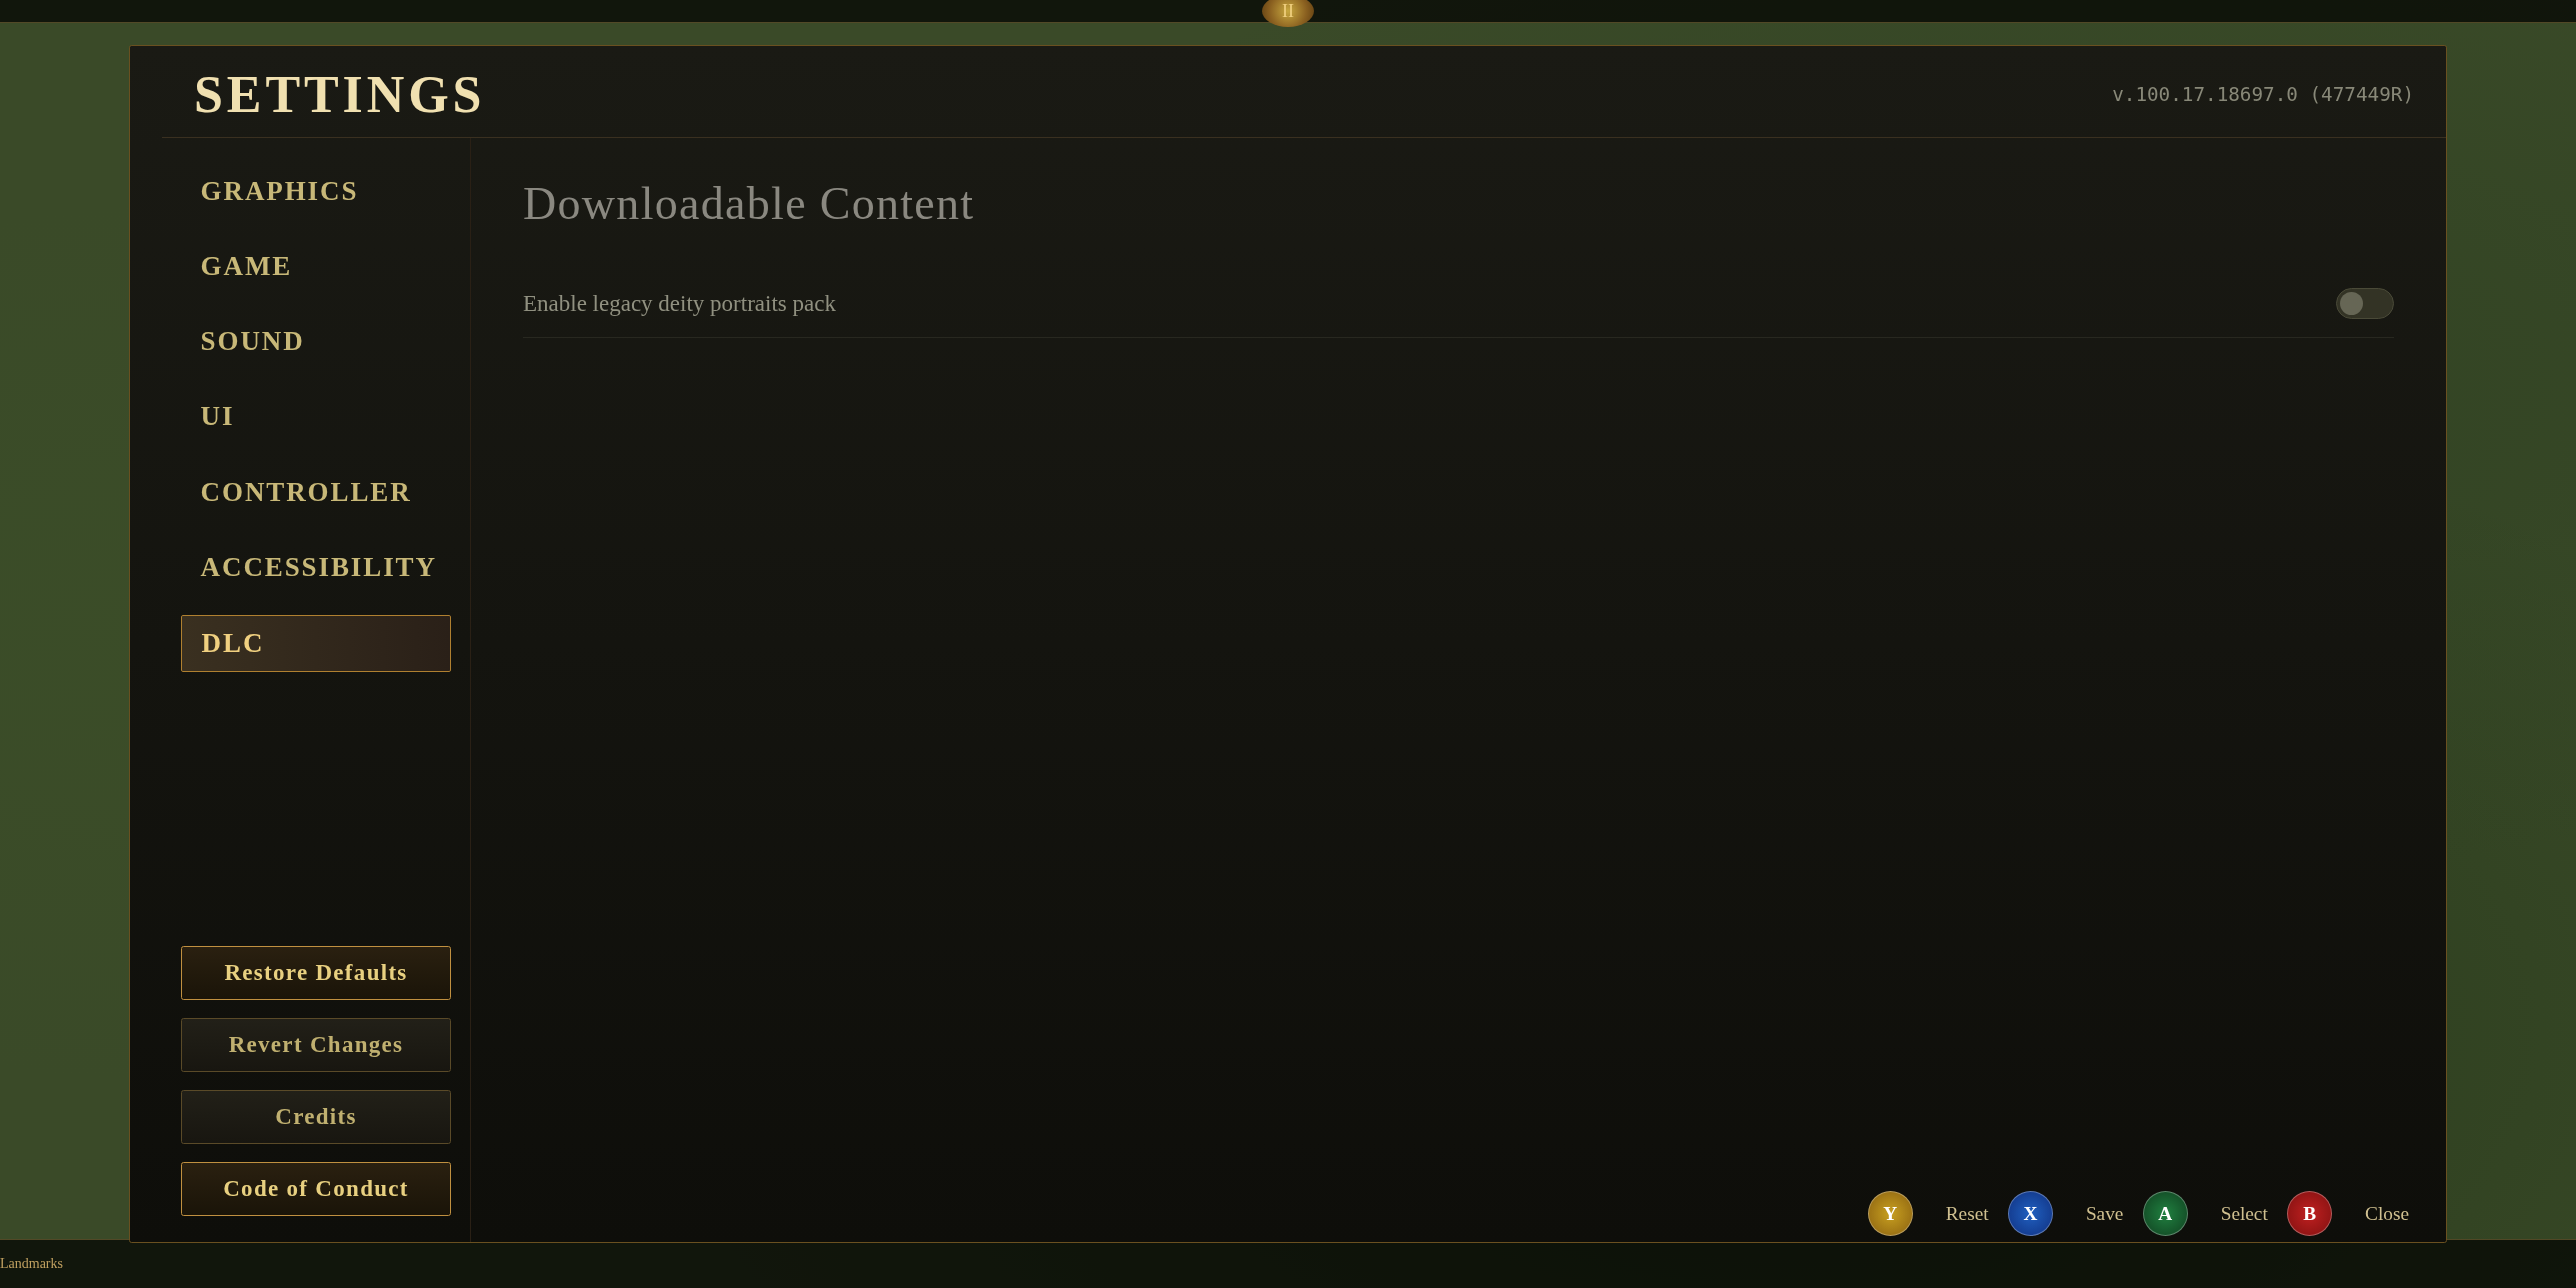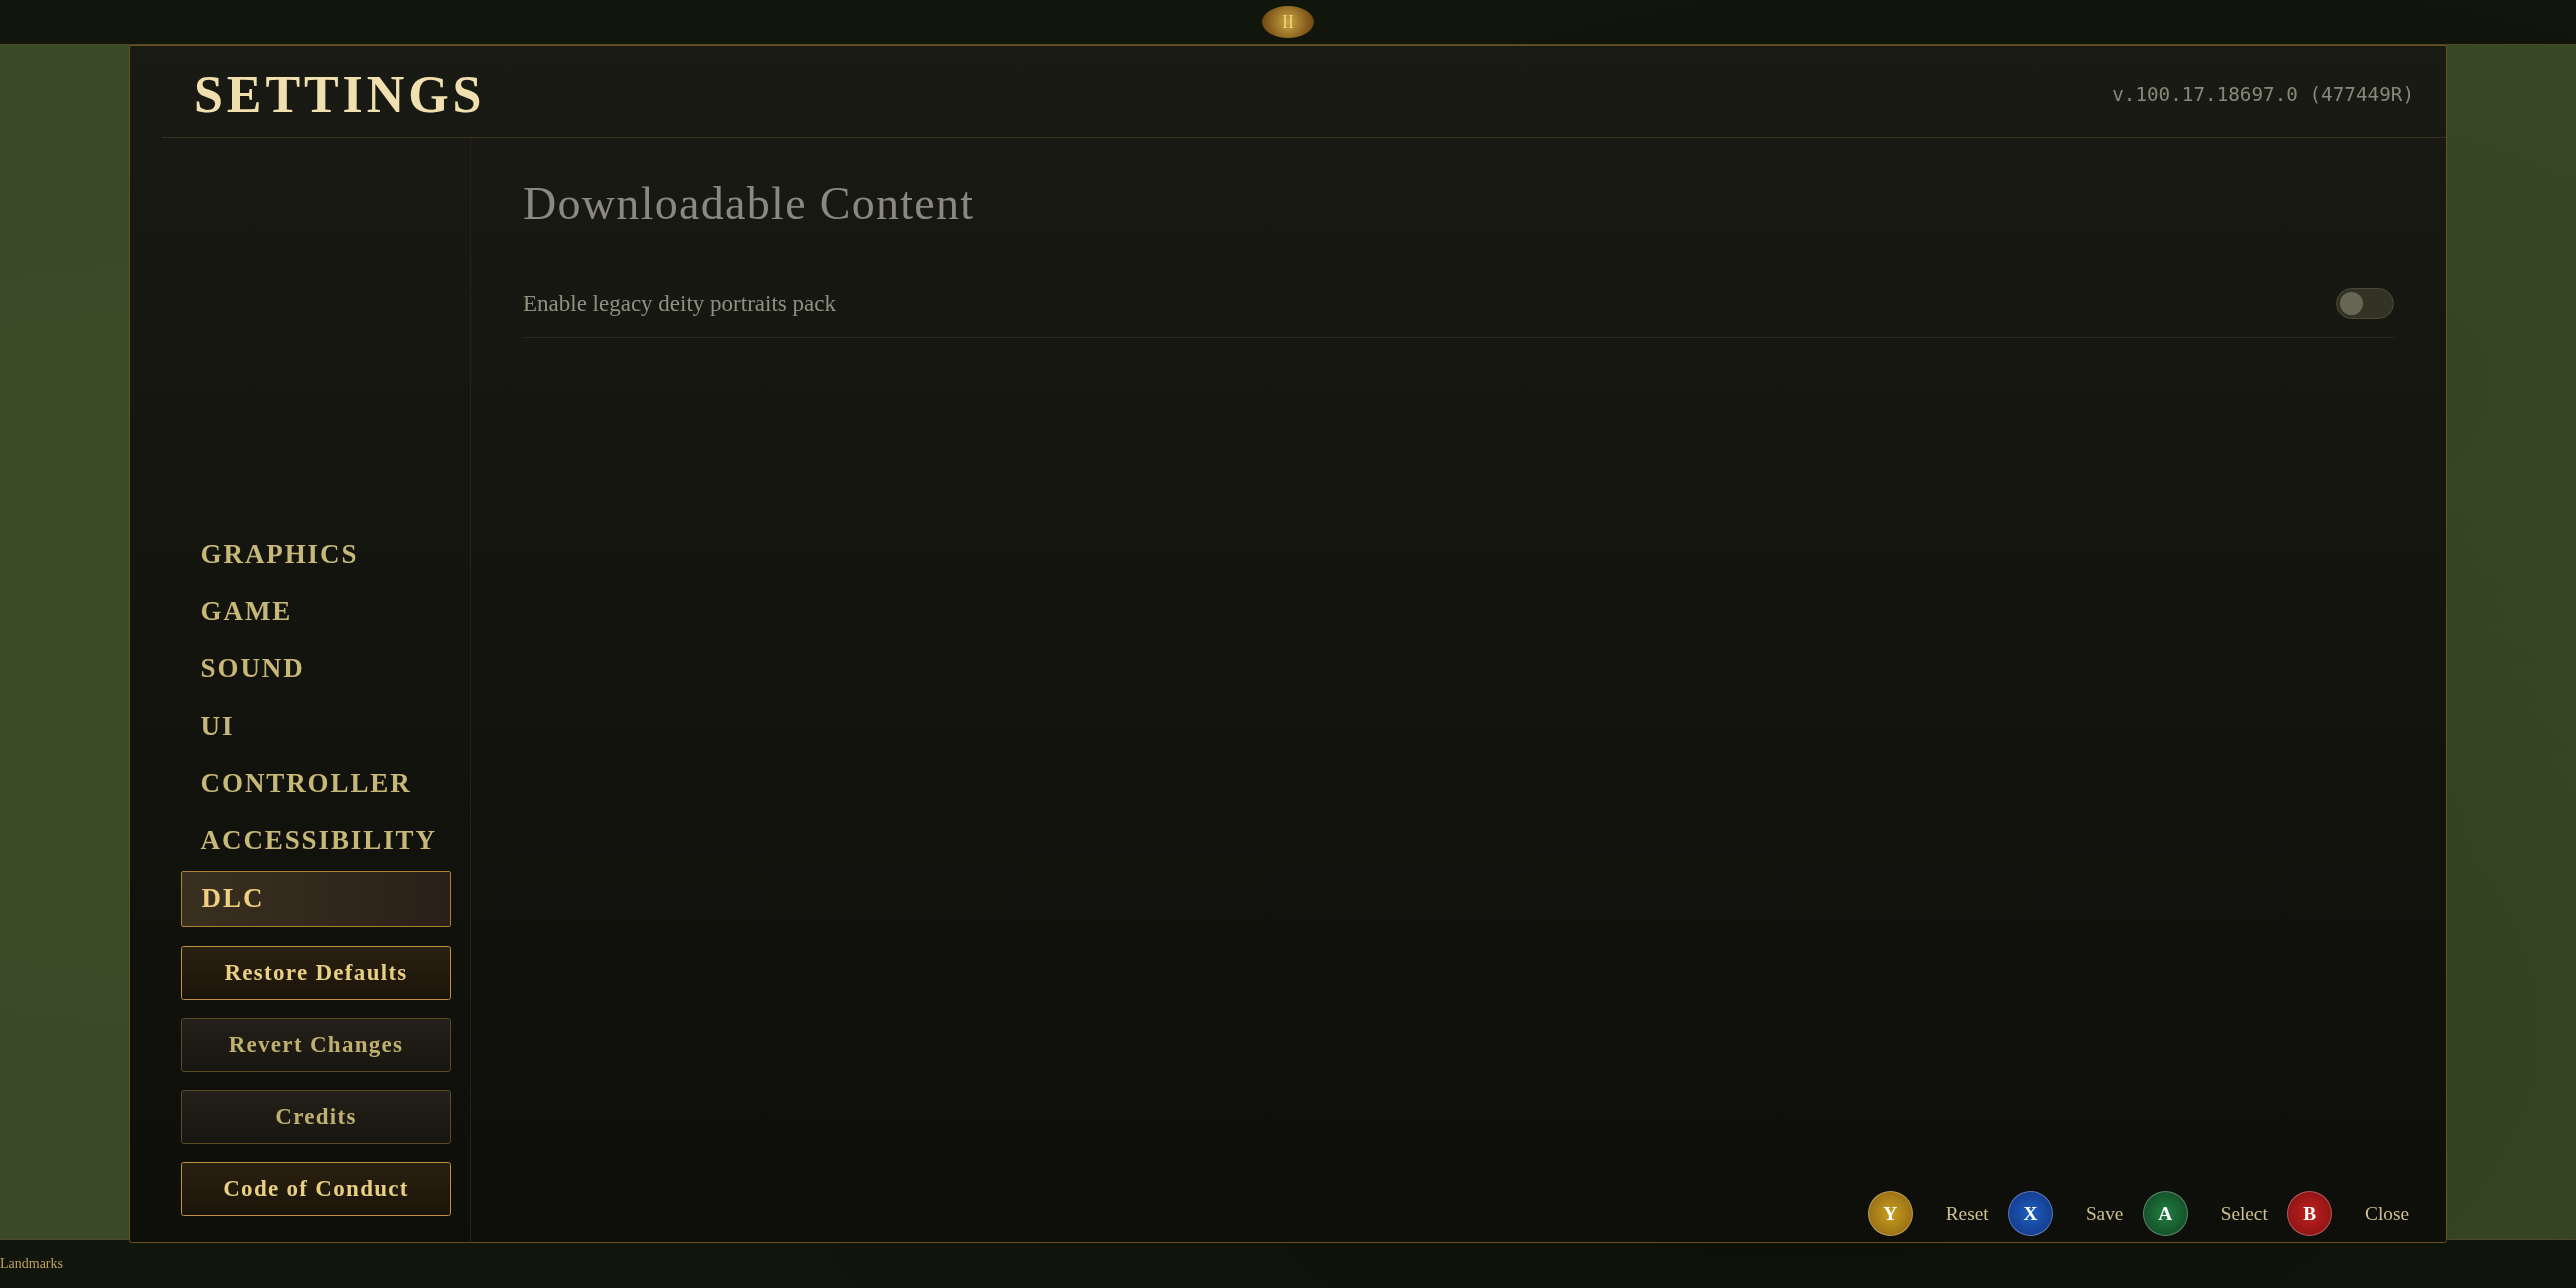--- a/index.html
+++ b/index.html
@@ -23,21 +23,21 @@
         radial-gradient(ellipse at 70% 80%, rgba(30,50,20,0.7) 0%, transparent 45%);
       background-color: #3a4a28;
     }
 
     
     .top-bar {
       position: absolute;
       top: 0;
       left: 0;
       right: 0;
-      height: 45px;
+      height: 23px;
       background: rgba(0,0,0,0.7);
       display: flex;
       align-items: center;
       justify-content: center;
       border-bottom: 1.3px solid rgba(180,150,80,0.4);
     }
 
     .top-bar-logo {
       width: 52px;
       height: 32px;
@@ -123,22 +123,21 @@
       padding: 26px 19.3px;
       display: flex;
       flex-direction: column;
       border-right: 1.3px solid #2a2015;
     }
 
     .nav-items {
       flex: 1;
       display: flex;
       flex-direction: column;
-      gap: 3px;
-      justify-content: flex-end;
+      gap: 21px;
     }
 
     .nav-item {
       padding: 11.6px 19.3px;
       font-size: 27px;
       font-weight: bold;
       letter-spacing: 1.9px;
       text-transform: uppercase;
       color: #c8b878;
       cursor: pointer;

